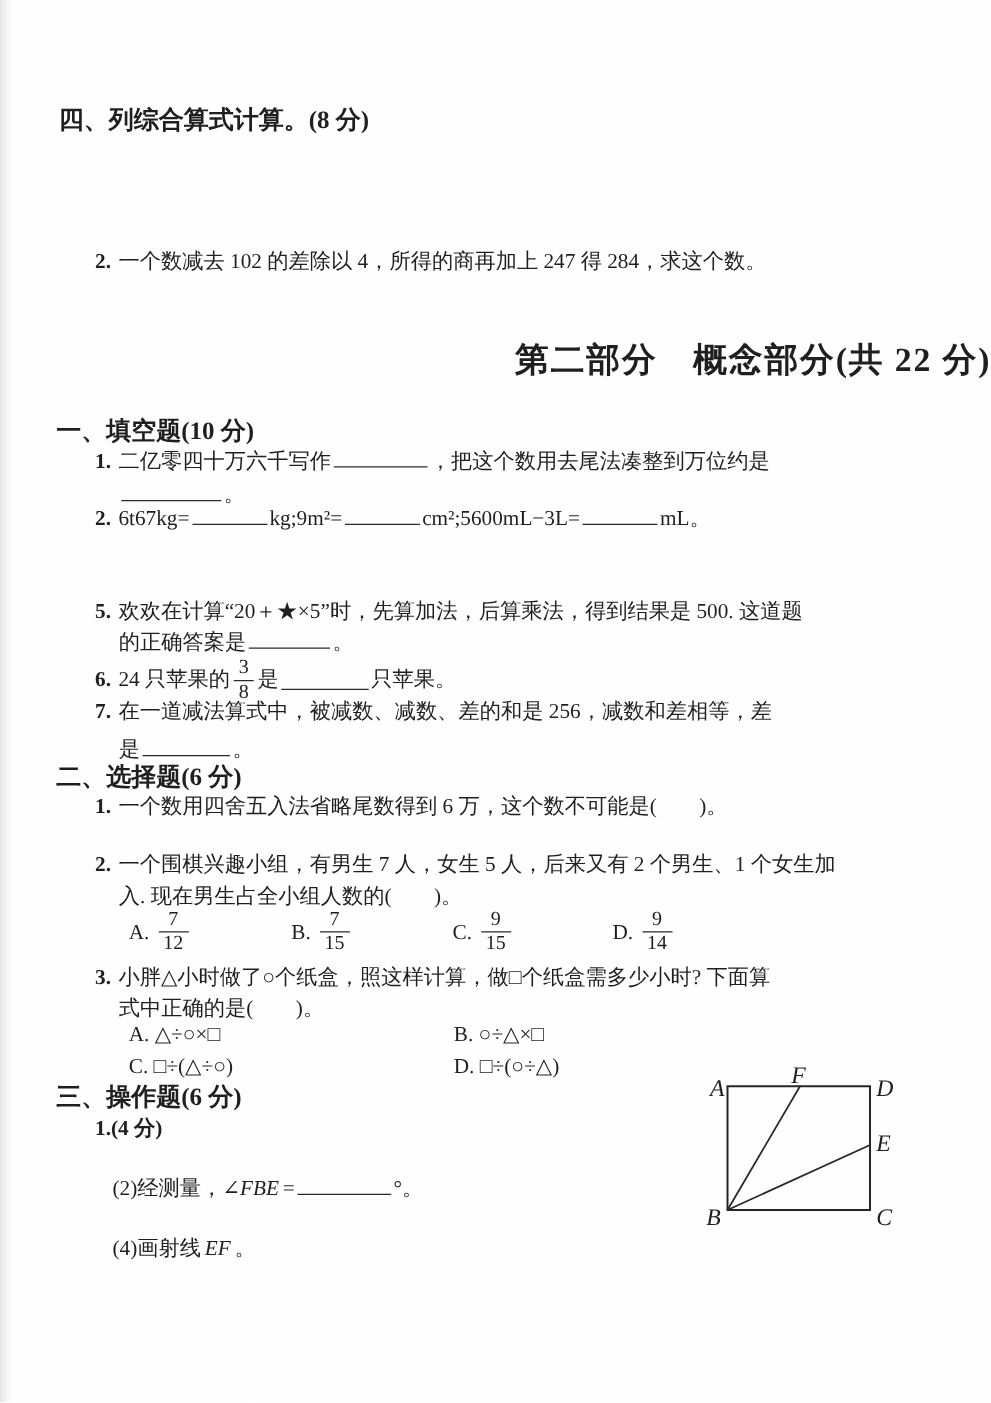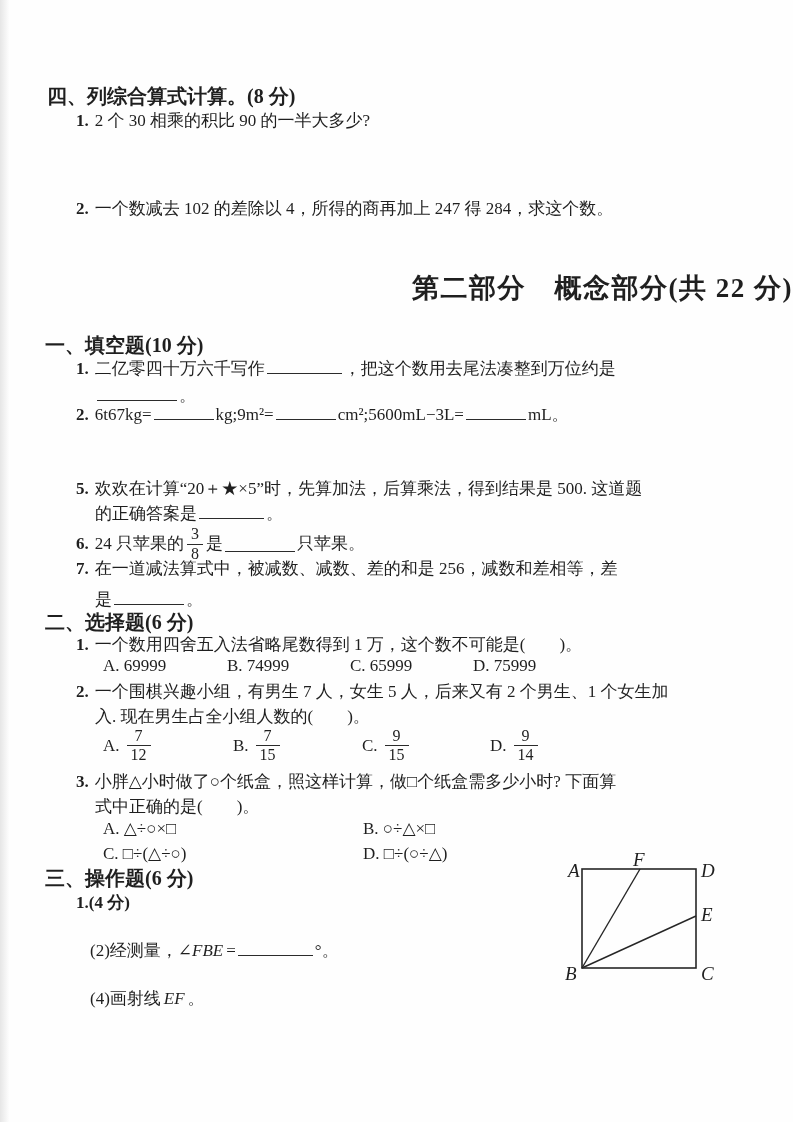--- a/index.html
+++ b/index.html
@@ -29,21 +29,20 @@
   .flabel{font-family:"Liberation Serif","DejaVu Serif",serif;font-style:italic;
           font-size:19px;fill:#1f1f1f;}
 </style>
 </head>
 <body>
 
 <div class="page">
   <div class="edge"></div>
 
   <div class="ln h" style="top:84px;left:47px">四、列综合算式计算。(8 分)</div>
-  <div class="ln" style="top:109px;left:76px"><span class="qn">1.</span><span>2 个 30 相乘的积比 90 的一半大多少?</span></div>
   <div class="ln" style="top:197px;left:76px"><span class="qn">2.</span><span>一个数减去 102 的差除以 4，所得的商再加上 247 得 284，求这个数。</span></div>
 
   <div class="title" style="top:270px">第二部分　概念部分(共 22 分)</div>
 
   <div class="ln h" style="top:333px;left:45px">一、填空题(10 分)</div>
 
   <div class="ln" style="top:357px;left:76px"><span class="qn">1.</span><span>二亿零四十万六千写作</span><span class="blank w75"></span><span>，把这个数用去尾法凑整到万位约是</span></div>
   <div class="ln" style="top:384px;left:95px"><span class="blank w80"></span><span>。</span></div>
 
   <div class="ln" style="top:403px;left:76px"><span class="qn">2.</span><span>6t67kg=</span><span class="blank w60"></span><span>kg;9m²=</span><span class="blank w60"></span><span>cm²;5600mL−3L=</span><span class="blank w60"></span><span>mL。</span></div>
@@ -53,27 +52,21 @@
   <div class="ln" style="top:477px;left:76px"><span class="qn">5.</span><span>欢欢在计算“20＋★×5”时，先算加法，后算乘法，得到结果是 500. 这道题</span></div>
   <div class="ln" style="top:502px;left:95px"><span>的正确答案是</span><span class="blank w65"></span><span>。</span></div>
 
   <div class="ln" style="top:524px;left:76px;height:40px;display:flex;align-items:center"><span class="qn">6.</span><span>24 只苹果的</span><span class="frac"><span class="fnum">3</span><span class="fden">8</span></span><span>是</span><span class="blank w70"></span><span>只苹果。</span></div>
 
   <div class="ln" style="top:557px;left:76px"><span class="qn">7.</span><span>在一道减法算式中，被减数、减数、差的和是 256，减数和差相等，差</span></div>
   <div class="ln" style="top:588px;left:95px"><span>是</span><span class="blank w70"></span><span>。</span></div>
 
   <div class="ln h" style="top:610px;left:45px">二、选择题(6 分)</div>
 
-  <div class="ln" style="top:633px;left:76px"><span class="qn">1.</span><span>一个数用四舍五入法省略尾数得到 1 万，这个数不可能是(　　)。</span></div>
-  <div class="optrow" style="top:656px">
-    <span class="opt" style="left:103px">A. 69999</span>
-    <span class="opt" style="left:227px">B. 74999</span>
-    <span class="opt" style="left:350px">C. 65999</span>
-    <span class="opt" style="left:473px">D. 75999</span>
-  </div>
+  <div class="ln" style="top:633px;left:76px"><span class="qn">1.</span><span>一个数用四舍五入法省略尾数得到 6 万，这个数不可能是(　　)。</span></div>
 
   <div class="ln" style="top:680px;left:76px"><span class="qn">2.</span><span>一个围棋兴趣小组，有男生 7 人，女生 5 人，后来又有 2 个男生、1 个女生加</span></div>
   <div class="ln" style="top:705px;left:95px">入. 现在男生占全小组人数的(　　)。</div>
   <div class="foptrow" style="top:727px">
     <span class="opt" style="left:103px">
         <span class="olabel">A.</span>
         <span class="frac">
           <span class="fnum">7</span>
           <span class="fden">12</span>
         </span>

